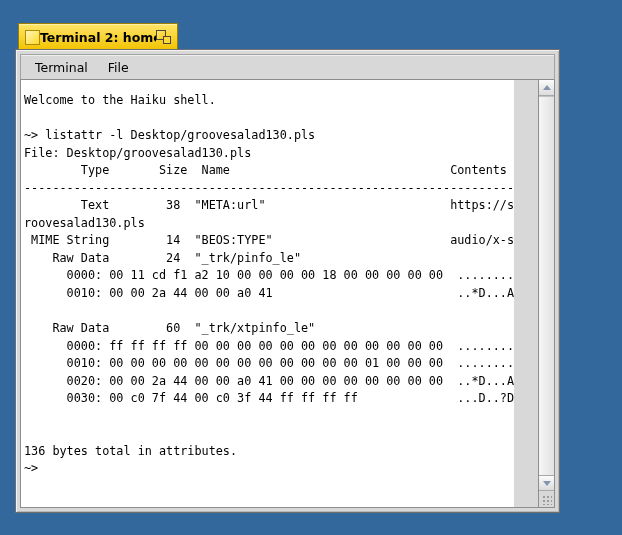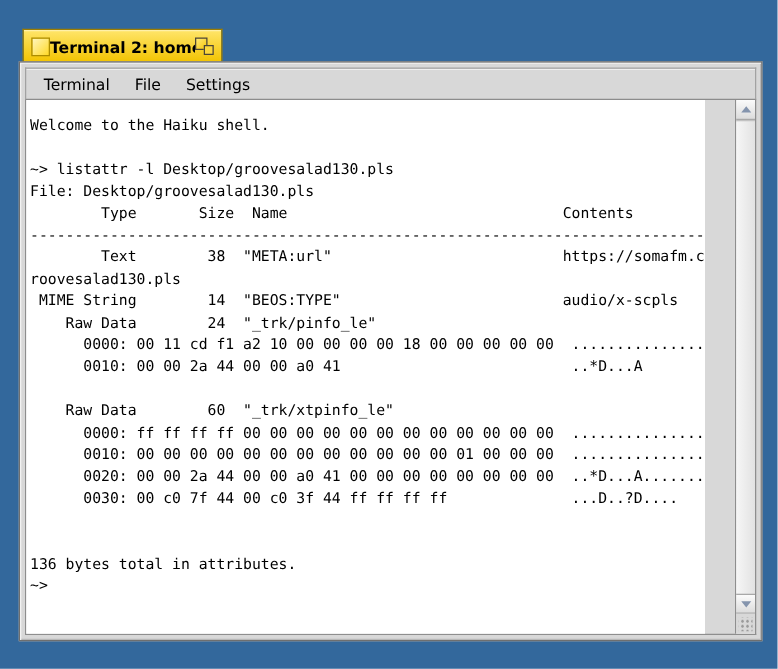--- a/index.html
+++ b/index.html
@@ -48,21 +48,21 @@
     border:1px solid #4c4636;
     background:linear-gradient(135deg,#ffe876,#f7c90c);
   }
   .tab-zoom .zg-small{
     position:absolute;right:0;bottom:0;width:8px;height:8px;
     border:1px solid #4c4636;
     background:#fbd83d;
   }
   
   .win-body{
-    position:absolute;left:15px;top:49px;width:595px;height:464px;
+    position:absolute;left:15px;top:49px;width:545px;height:464px;
     background:var(--panel-gray);
     border:1px solid var(--frame-border);
     box-shadow:inset 1px 1px 0 #f2f2f2, inset -1px -1px 0 #b8b8b8;
     padding:4px;
     display:flex;flex-direction:column;
   }
   .menubar{
     height:26px;flex:0 0 26px;
     background:var(--panel-gray);
     border:1px solid #a2a2a2;
@@ -140,21 +140,20 @@
     <div class="zg-big"></div>
     <div class="zg-small"></div>
   </div>
 </div>
 
 <div class="win-body">
 
   <div class="menubar">
     <div class="menu-item">Terminal</div>
     <div class="menu-item">File</div>
-    <div class="menu-item">Settings</div>
   </div>
 
   <div class="content-row">
     <div class="terminal">
       <pre>Welcome to the Haiku shell.
 
 ~&gt; listattr -l Desktop/groovesalad130.pls
 File: Desktop/groovesalad130.pls
         Type       Size  Name                               Contents
 --------------------------------------------------------------------------------

